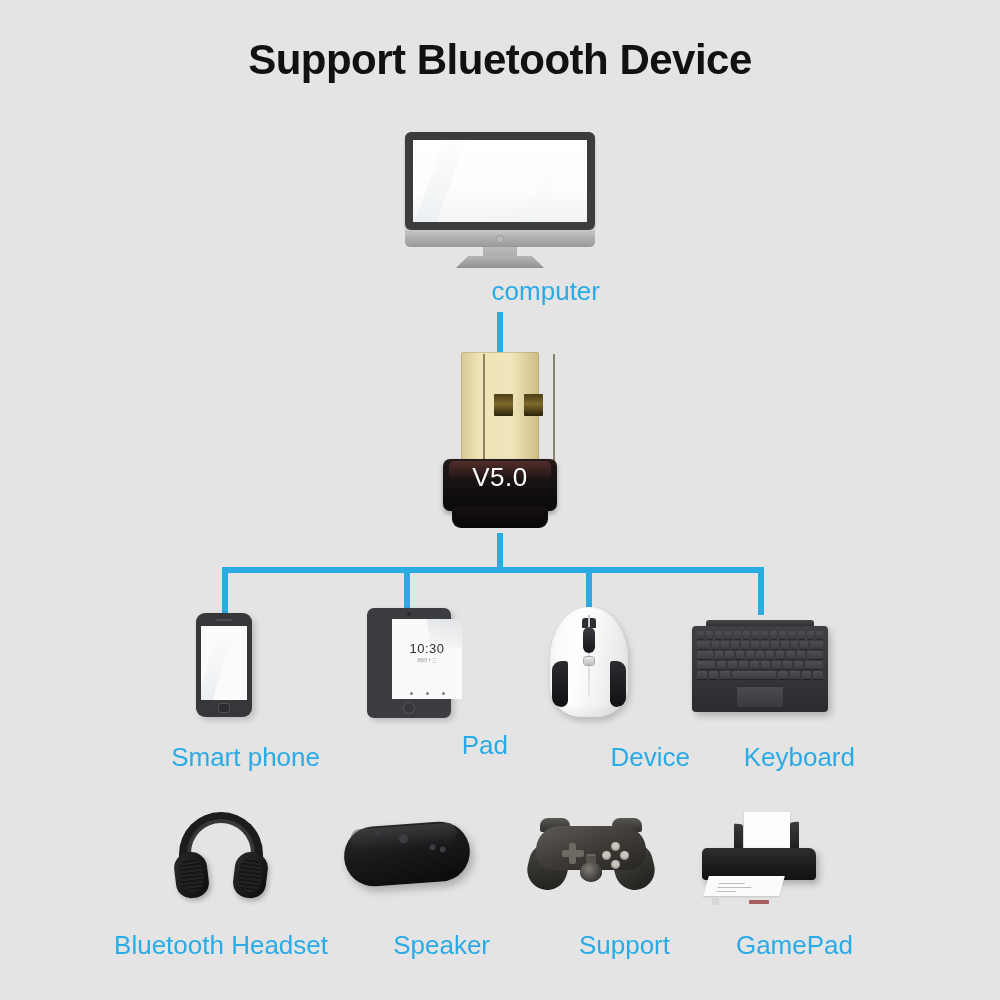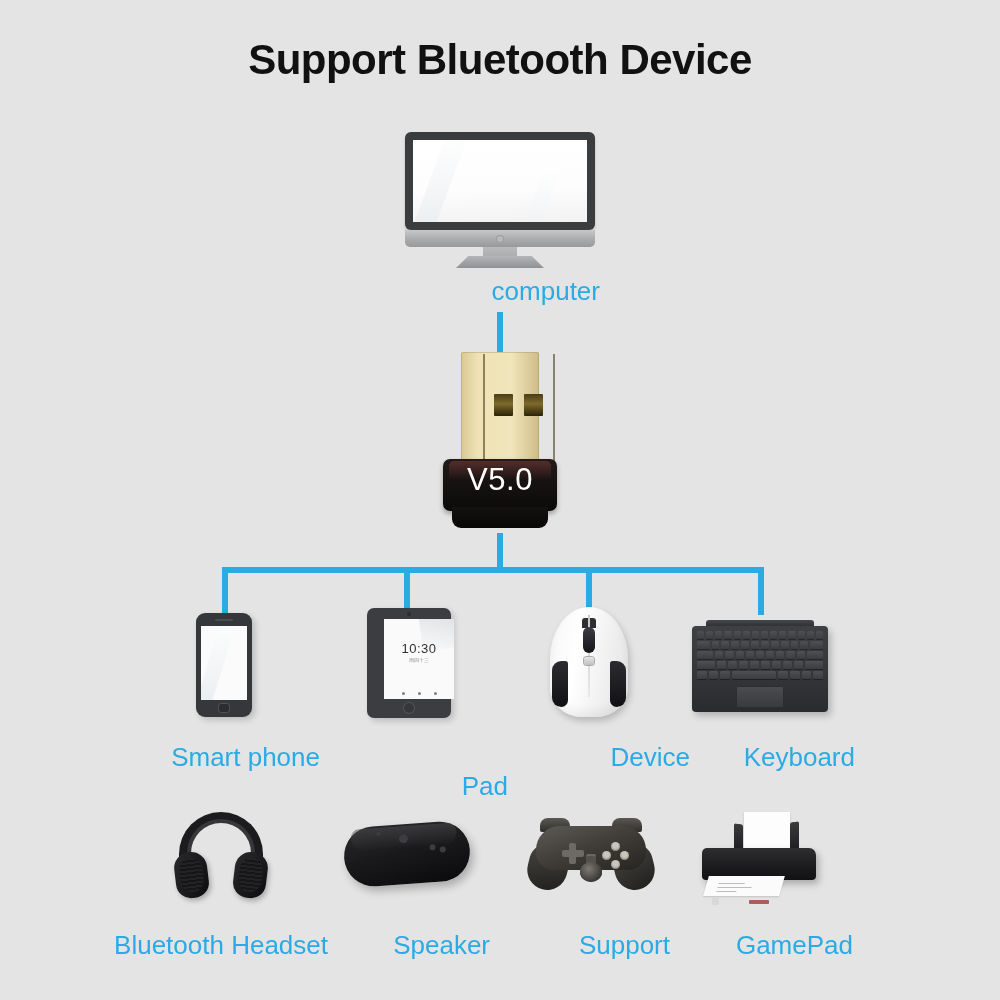--- a/index.html
+++ b/index.html
@@ -160,21 +160,21 @@
     width: 102px; height: 18px;
     background: linear-gradient(180deg, rgba(92,48,44,.85), rgba(40,22,20,.2));
     border-radius: 5px 5px 0 0;
   }
   #dongle-version {
     position: absolute;
     left: 0; top: 110px;
     width: 114px;
     text-align: center;
     color: #ffffff;
-    font-size: 31px;
+    font-size: 26px;
     letter-spacing: 0.5px;
   }
   .usb-foot {
     position: absolute;
     left: 9px; top: 155px;
     width: 96px; height: 21px;
     background: linear-gradient(180deg,#151111,#080606);
     border-radius: 0 0 9px 9px;
   }
 
@@ -213,21 +213,21 @@
 
   
   #pad-wrap { position: absolute; left: 367px; top: 608px; width: 84px; height: 110px; }
   .pad-body {
     position: absolute; inset: 0;
     background: #3b3d40;
     border-radius: 7px;
     box-shadow: 3px 3px 6px rgba(0,0,0,.18);
   }
   .pad-screen {
-    position: absolute; left: 17px; top: 11px; width: 70px; height: 80px;
+    position: absolute; left: 25px; top: 11px; width: 70px; height: 80px;
     background: #fafafa;
     overflow: hidden;
   }
   .pad-glare {
     position: absolute; right: -6px; top: -16px;
     width: 40px; height: 46px;
     background: linear-gradient(200deg, rgba(205,210,215,.85), rgba(250,250,250,0));
     transform: rotate(-8deg);
   }
   #pad-time {
@@ -245,21 +245,21 @@
   .pad-dot { width: 3px; height: 3px; border-radius: 50%; background: #7e8082; }
   .pad-home {
     position: absolute; left: 50%; margin-left: -6px; bottom: 4px;
     width: 12px; height: 12px; border-radius: 50%;
     background: #35373a; box-shadow: inset 0 0 0 1px #535558;
   }
   .pad-cam {
     position: absolute; left: 50%; margin-left: -2px; top: 4px;
     width: 4px; height: 4px; border-radius: 50%; background: #2a2c2f;
   }
-  #pad-label { left: 308px; top: 771px; width: 200px; }
+  #pad-label { left: 308px; top: 730px; width: 200px; }
 
   
   #mouse-wrap { position: absolute; left: 550px; top: 607px; width: 78px; height: 110px; }
   .ms-body {
     position: absolute; inset: 0;
     background: linear-gradient(100deg,#f6f6f6 0%,#ffffff 35%,#e2e2e2 100%);
     border-radius: 39px 39px 32px 32px / 52px 52px 30px 30px;
     box-shadow: 2px 4px 7px rgba(0,0,0,.2), inset 0 -6px 10px rgba(0,0,0,.06);
   }
   .ms-seam {

